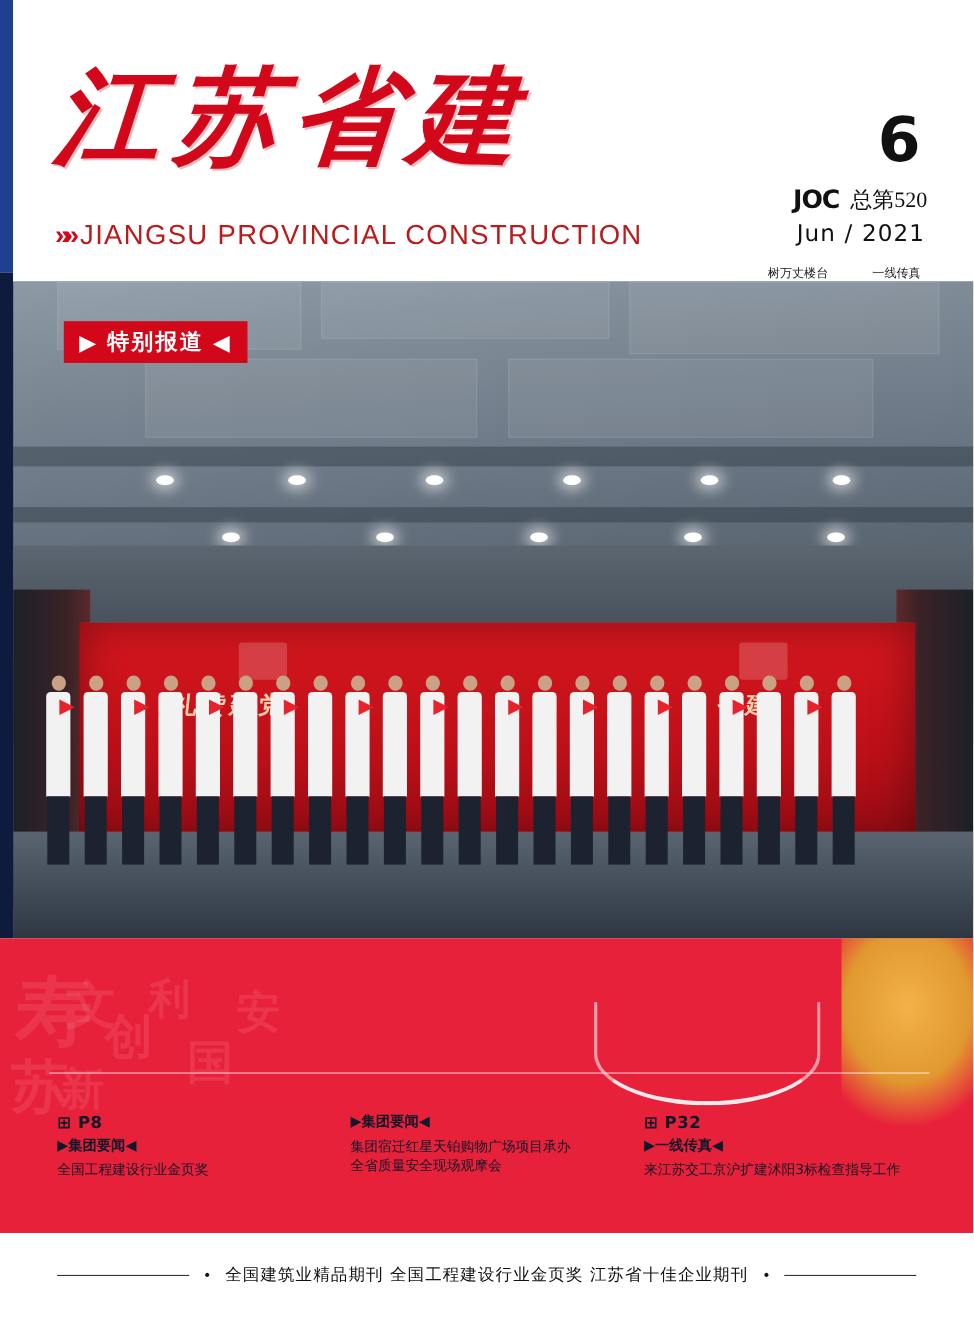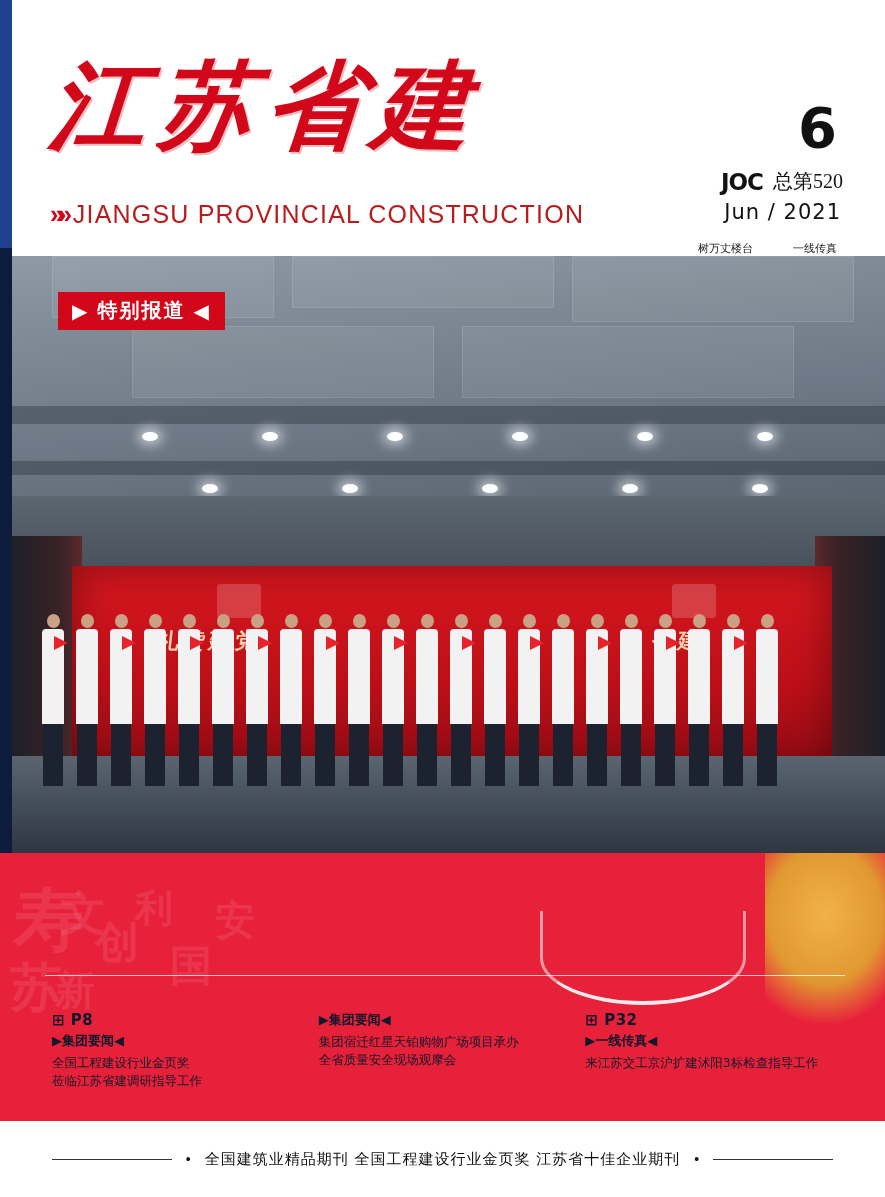--- a/index.html
+++ b/index.html
@@ -660,21 +660,20 @@
     <div class="watermark" style="left:95px; top:60px; font-size:44px;">创</div>
     <div class="watermark" style="left:135px; top:30px; font-size:38px;">利</div>
     <div class="watermark" style="left:170px; top:85px; font-size:42px;">国</div>
     <div class="watermark" style="left:215px; top:40px; font-size:40px;">安</div>
 
     <div class="toc">
       <div class="toc-col">
         <div class="toc-page">⊞ <span>P8</span></div>
         <div class="toc-cat">▶<span>集团要闻</span>◀</div>
         <div class="toc-line">全国工程建设行业金页奖</div>
-        <div class="toc-line">莅临江苏省建调研指导工作</div>
       </div>
       <div class="toc-col">
         <div class="toc-cat">▶<span>集团要闻</span>◀</div>
         <div class="toc-line">集团宿迁红星天铂购物广场项目承办</div>
         <div class="toc-line">全省质量安全现场观摩会</div>
       </div>
       <div class="toc-col">
         <div class="toc-page">⊞ <span>P32</span></div>
         <div class="toc-cat">▶<span>一线传真</span>◀</div>
         <div class="toc-line">来江苏交工京沪扩建沭阳3标检查指导工作</div>

